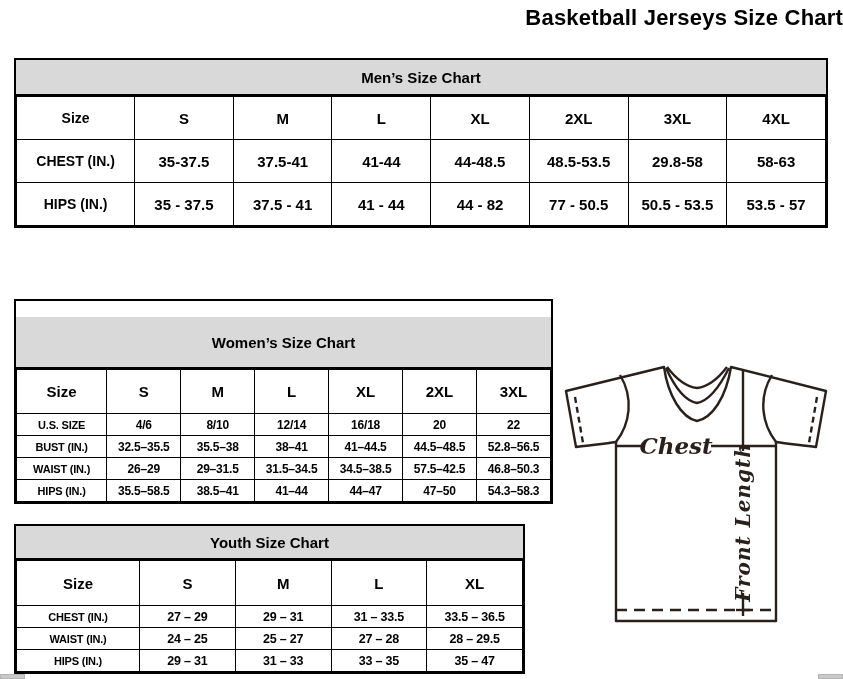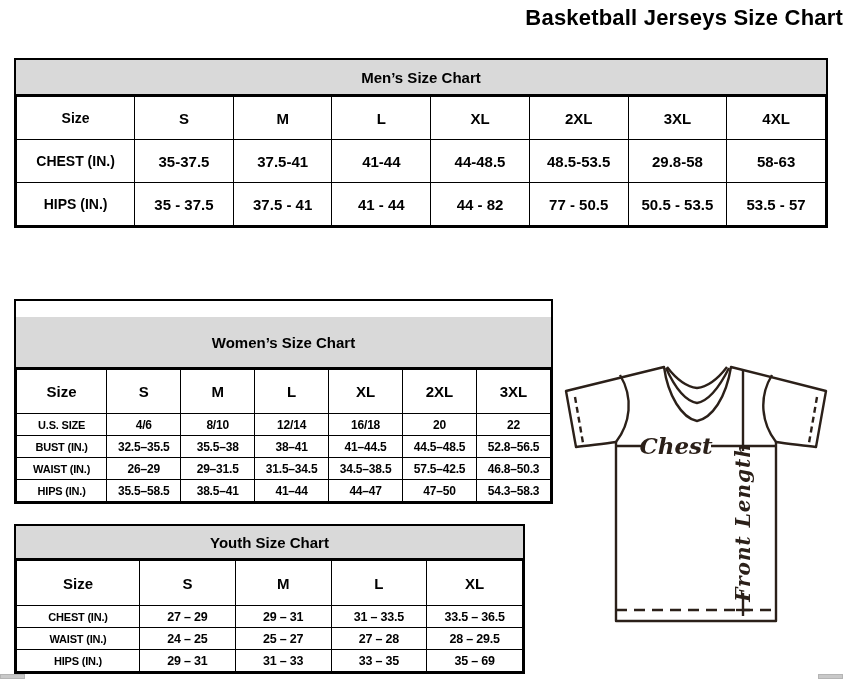--- a/index.html
+++ b/index.html
@@ -178,21 +178,21 @@
           <td>24 – 25</td>
           <td>25 – 27</td>
           <td>27 – 28</td>
           <td>28 – 29.5</td>
         </tr>
         <tr class="datarow">
           <td class="rowlabel">HIPS (IN.)</td>
           <td>29 – 31</td>
           <td>31 – 33</td>
           <td>33 – 35</td>
-          <td>35 – 69</td>
+          <td>35 – 47</td>
         </tr>
       </tbody>
     </table>
   </div>
 
   <svg class="jersey" width="287" height="290" viewBox="0 0 287 290" xmlns="http://www.w3.org/2000/svg">
     <g stroke="#2b2019" stroke-width="2.4" fill="none" stroke-linejoin="round" stroke-linecap="butt">
 
       <path d="M 108,9 L 10,33 L 20,89 C 34,87 48,86 60,84 L 60,263 L 220,263 L 220,84 C 232,86 246,87 260,89 L 270,33 L 175,9
                C 170,40 156,60 141,63 C 126,60 112,38 108,9 Z"></path>

